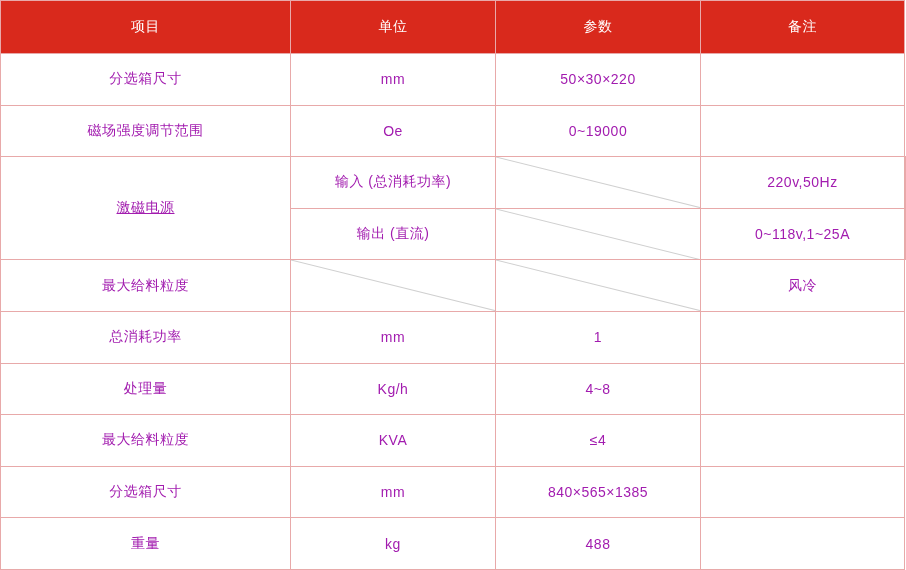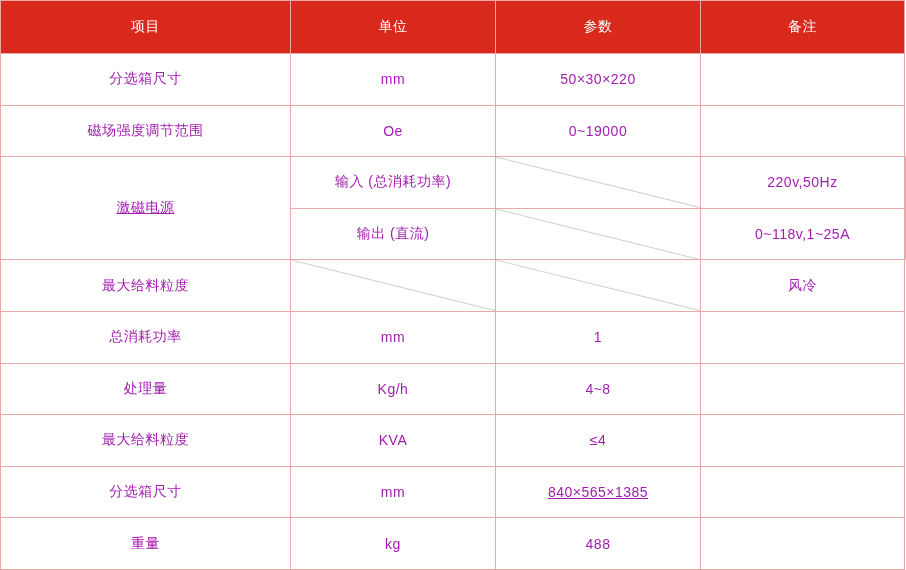--- a/index.html
+++ b/index.html
@@ -65,21 +65,21 @@
     position: absolute;
     inset: 0;
     width: 100%;
     height: 100%;
     display: block;
   }
   .slash svg line {
     stroke: #d0d0d0;
     stroke-width: 1;
   }
-  .nowrap { white-space: nowrap; text-decoration: underline; }
+  .nowrap { white-space: nowrap; }
 </style>
 </head>
 <body>
 
 <table id="spec-table">
   <colgroup>
     <col class="col-item">
     <col class="col-unit">
     <col class="col-param">
     <col class="col-remark">

